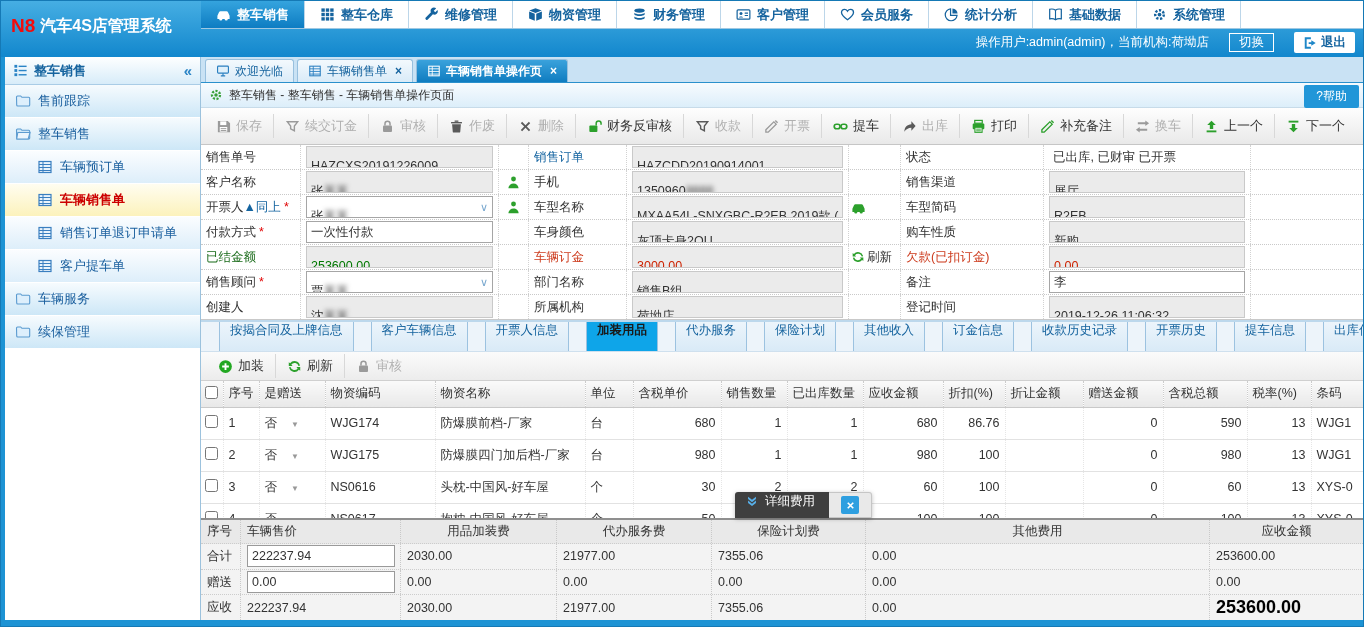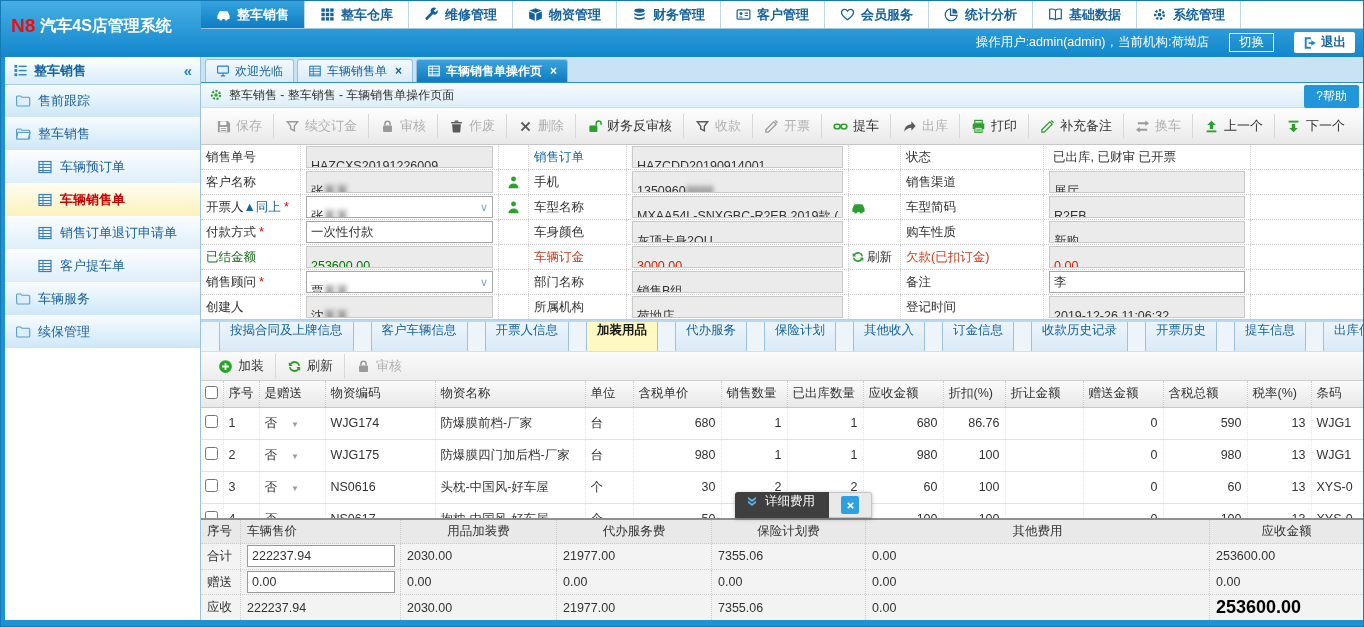--- a/index.html
+++ b/index.html
@@ -75,21 +75,21 @@
 .req{color:#e00000;margin-left:3px}
 .blue-same{color:#1464a0}
 .blur{filter:blur(2.5px)}
 .fic svg{width:15px;height:15px}
 .refresh-btn{display:flex;align-items:center;gap:2px;cursor:pointer;color:#333}
 .refresh-btn svg{width:14px;height:14px}
 
 
 .stabs{height:31px;flex:none;background:#edf4fa;border-top:2px solid #bdd8ec;display:flex;align-items:flex-end;padding-left:2px;overflow:hidden}
 .stab{display:inline-flex;align-items:center;height:42px;margin:0 1px 0 16px;padding:0 10px;border:1px solid #9cc2e0;border-bottom:none;border-radius:4px 4px 0 0;background:linear-gradient(#f4f9fd,#d9eaf7);font-size:12.5px;color:#15639e;cursor:pointer;white-space:nowrap}
-.stab.act{background:#fef9c3;color:#1a1a1a;font-weight:bold}
+.stab.act{background:#0ea5e9;color:#1a1a1a;font-weight:bold}
 
 
 .itbar{height:30px;flex:none;background:linear-gradient(#fbfbfb,#ececec);border-top:1px solid #cfe0ee;border-bottom:1px solid #d0d0d0;display:flex;align-items:center;padding-left:6px}
 
 
 .grid-wrap{height:137px;flex:none;overflow:hidden;background:#fff}
 table.items{width:1164px;table-layout:fixed;border-collapse:collapse;font-size:12.5px;color:#333}
 .items th{height:26px;background:linear-gradient(#fafafa,#e8e8e8);border-bottom:1px solid #c9c9c9;border-right:1px dotted #ccc;font-weight:normal;text-align:left;padding:0 5px;overflow:hidden;white-space:nowrap}
 .items td{height:32px;border-bottom:1px solid #e2e2e2;border-right:1px dotted #e6e6e6;padding:0 5px;overflow:hidden;white-space:nowrap}
 .items .num{text-align:right}

